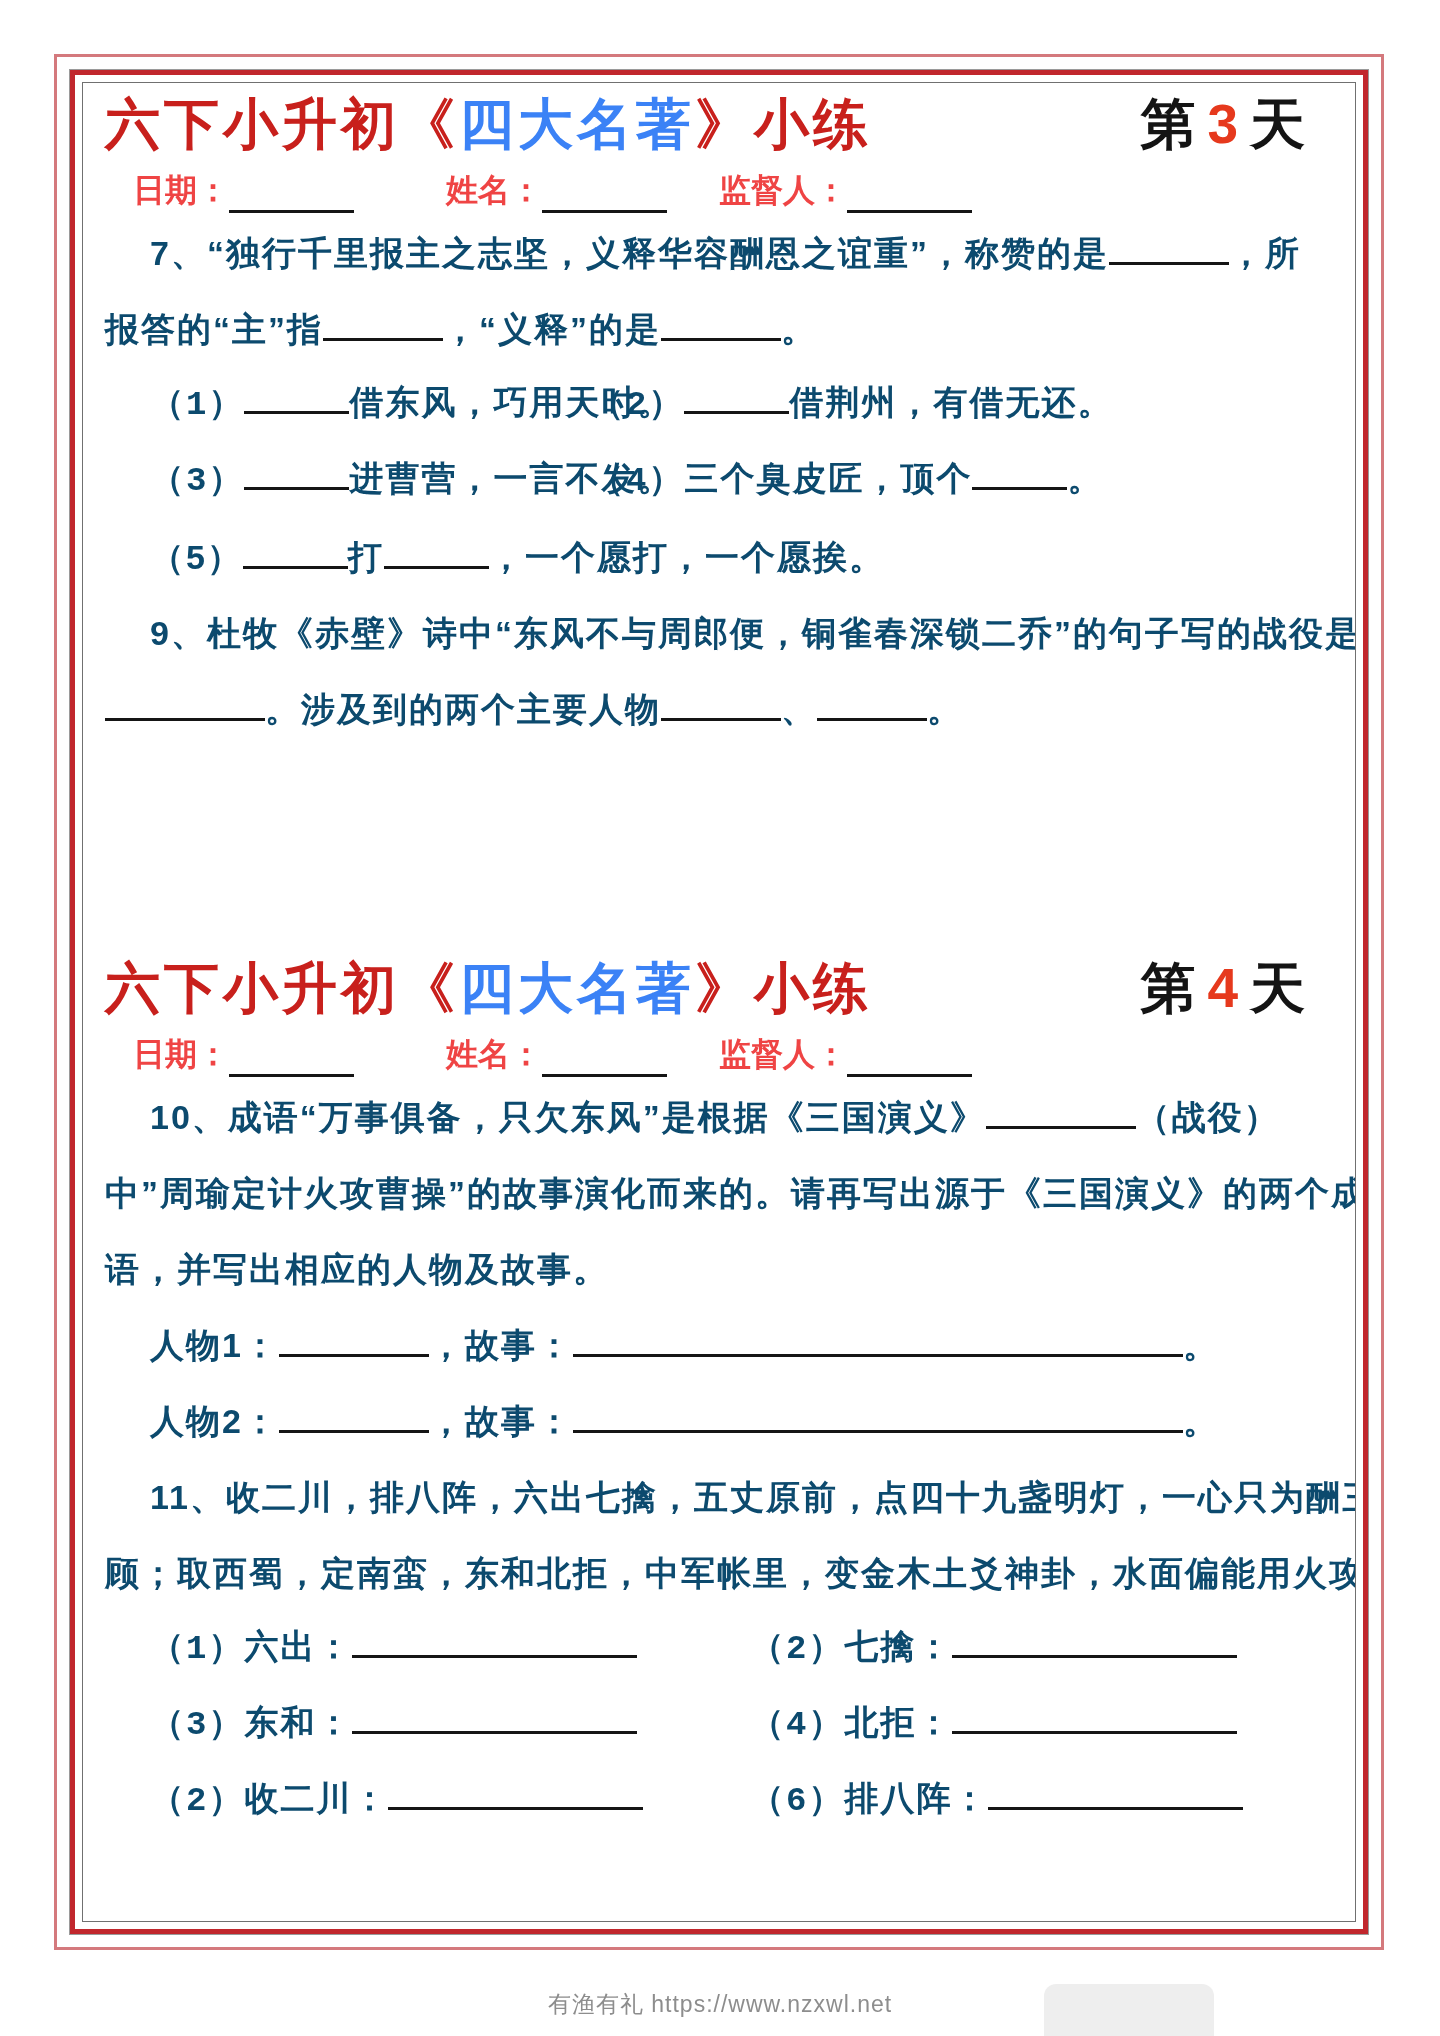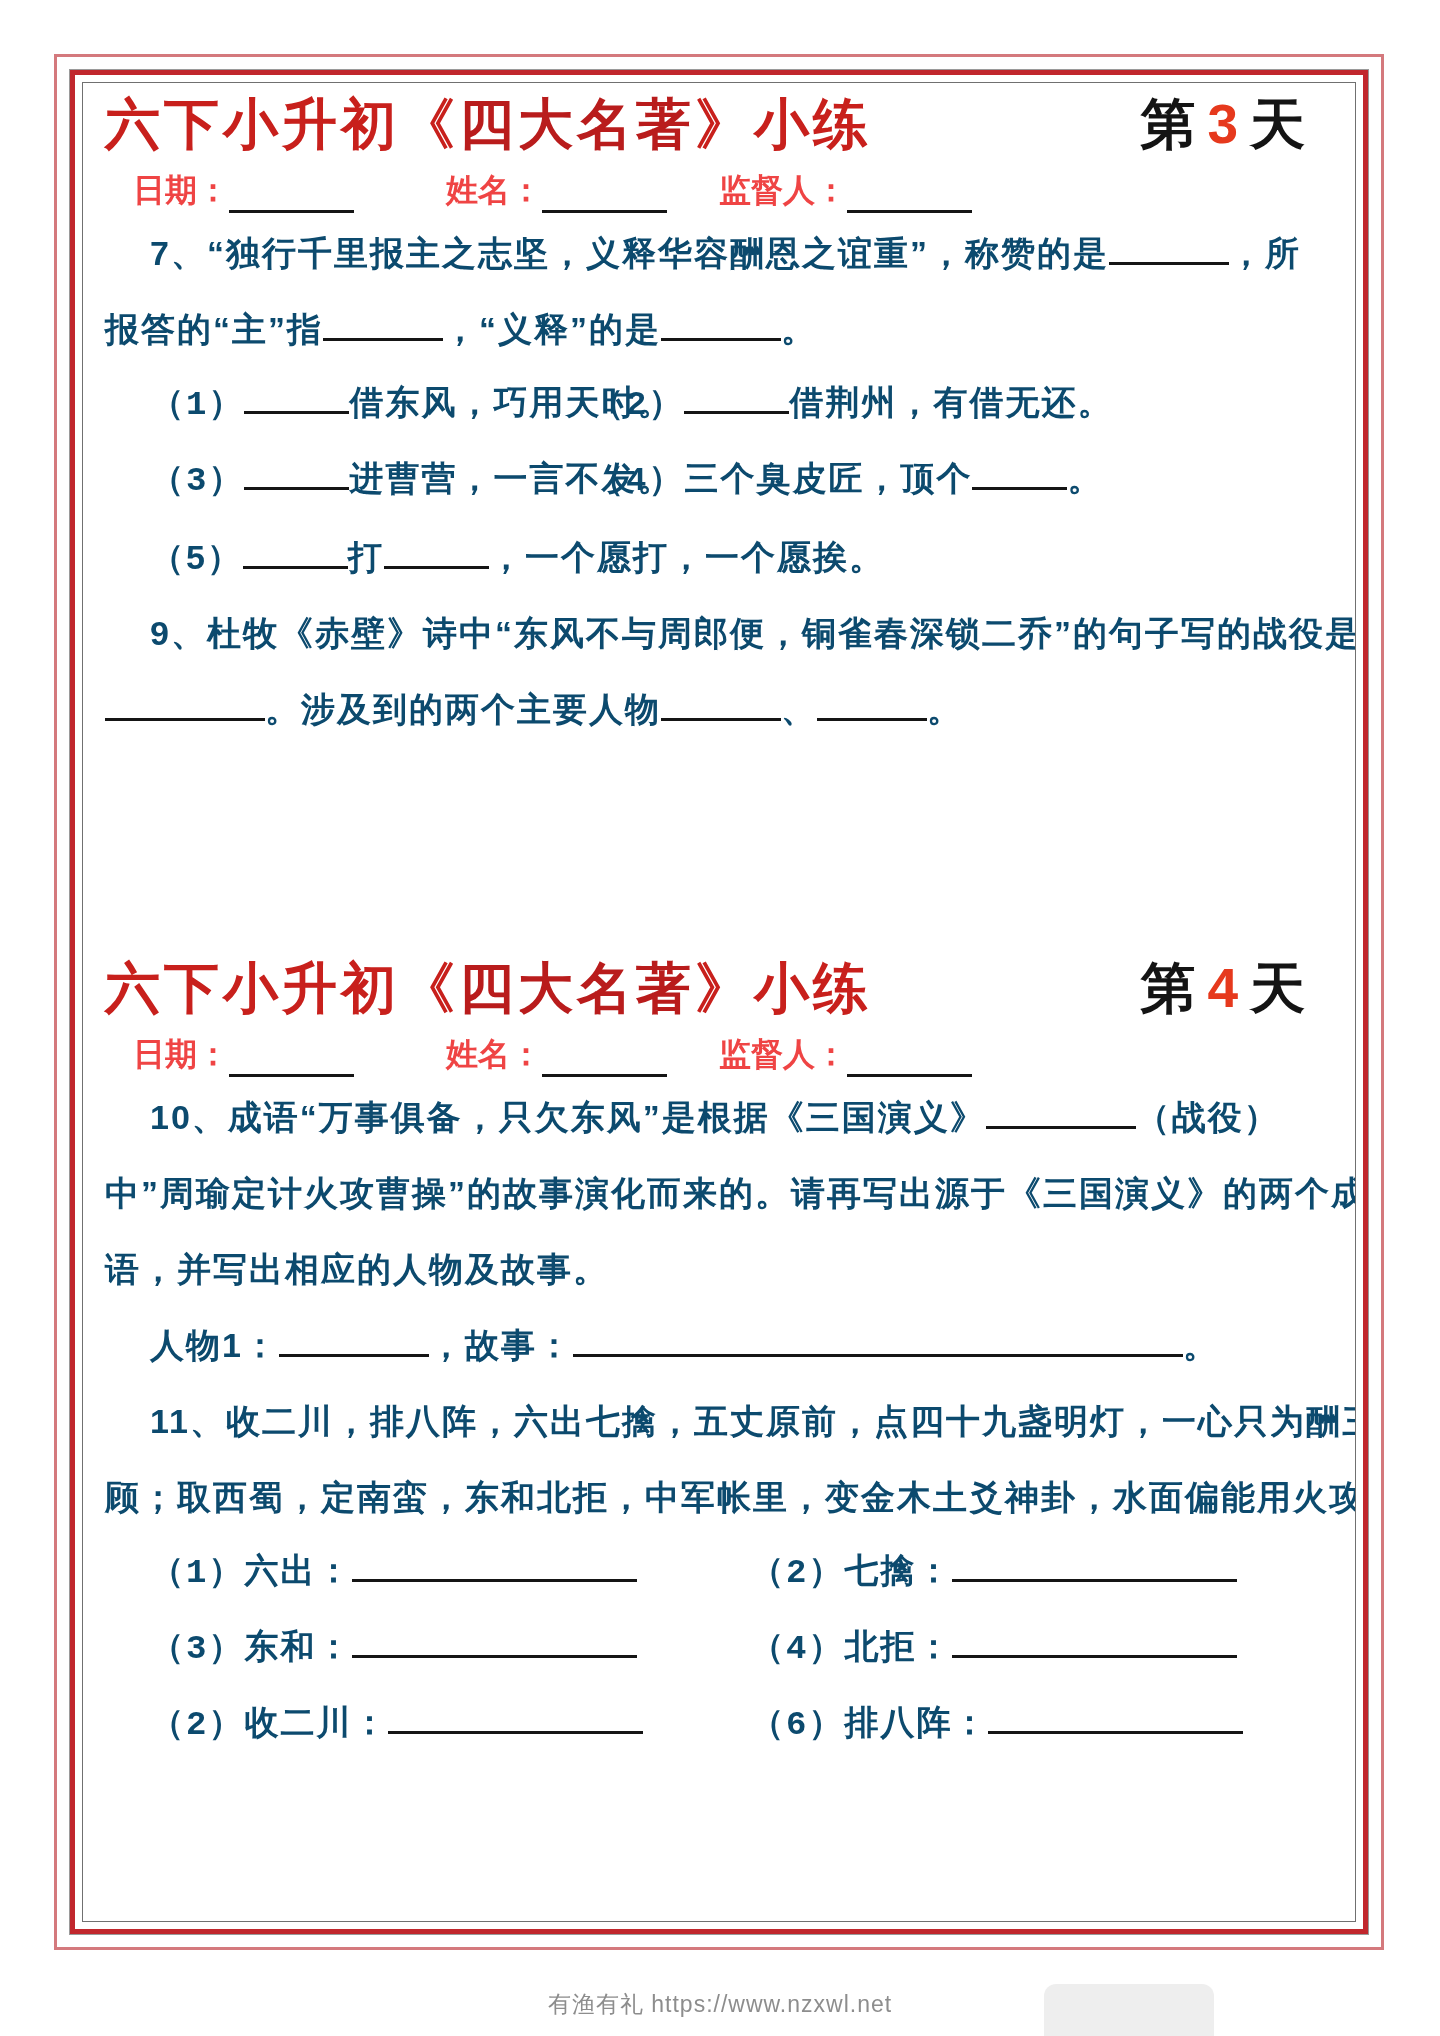--- a/index.html
+++ b/index.html
@@ -27,21 +27,21 @@
   .sec{display:block;}
   .sec-0{margin-bottom:210px;}
   .sec-title{
     display:flex;justify-content:space-between;align-items:flex-start;
     margin-top:10px;height:62px;
   }
   .title-main{
     font-size:55px;line-height:62px;font-weight:700;letter-spacing:4px;
     color:#c8201c;white-space:nowrap;
   }
-  .title-main .black{color:#b91c1c;}
+  .title-main .black{color:#3b82f6;}
   .day{
     font-size:55px;line-height:62px;font-weight:700;color:#141414;
     margin-right:28px;white-space:nowrap;
   }
   .day .num{color:#e6391d;margin:0 12px;}
   
   .meta{
     display:flex;margin-top:18px;height:40px;padding-left:28px;
     font-size:32px;font-weight:700;color:#ef4444;align-items:flex-end;
   }
@@ -137,20 +137,21 @@
             <span class="group g3">
                 <span>监督人：</span>
                 <span class="mblank"></span>
               </span>
           </div>
           <div class="lines">
               <div class="line indent"><span>10、成语“万事俱备，只欠东风”是根据《三国演义》</span><span class="blank" style="width: 150px;"></span><span>（战役）</span></div>
               <div class="line"><span>中”周瑜定计火攻曹操”的故事演化而来的。请再写出源于《三国演义》的两个成</span></div>
               <div class="line"><span>语，并写出相应的人物及故事。</span></div>
               <div class="line indent"><span>人物1：</span><span class="blank" style="width: 150px;"></span><span>，故事：</span><span class="blank" style="width: 610px;"></span><span>。</span></div>
+              <div class="line indent"><span>人物2：</span><span class="blank" style="width: 150px;"></span><span>，故事：</span><span class="blank" style="width: 610px;"></span><span>。</span></div>
               <div class="line indent"><span>11、收二川，排八阵，六出七擒，五丈原前，点四十九盏明灯，一心只为酬三</span></div>
               <div class="line"><span>顾；取西蜀，定南蛮，东和北拒，中军帐里，变金木土爻神卦，水面偏能用火攻。</span></div>
               <div class="line indent"><span class="col" style="width: 600px;"><span>（1）六出：</span><span class="blank" style="width: 285px;"></span></span><span class="col"><span>（2）七擒：</span><span class="blank" style="width: 285px;"></span></span></div>
               <div class="line indent"><span class="col" style="width: 600px;"><span>（3）东和：</span><span class="blank" style="width: 285px;"></span></span><span class="col"><span>（4）北拒：</span><span class="blank" style="width: 285px;"></span></span></div>
               <div class="line indent"><span class="col" style="width: 600px;"><span>（2）收二川：</span><span class="blank" style="width: 255px;"></span></span><span class="col"><span>（6）排八阵：</span><span class="blank" style="width: 255px;"></span></span></div>
             </div>
         </div>
 
       </div>
     </div>

